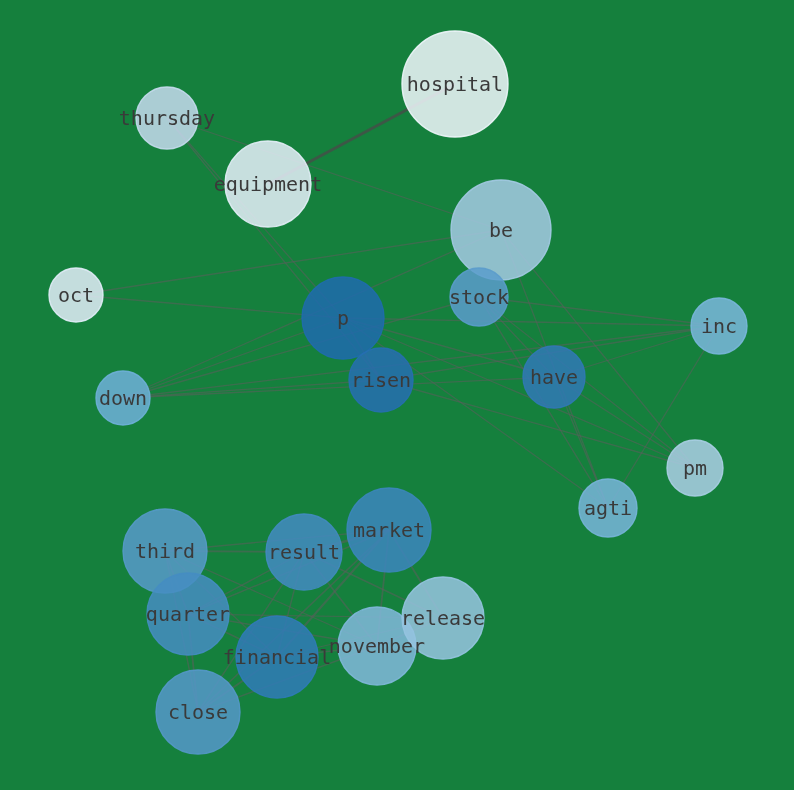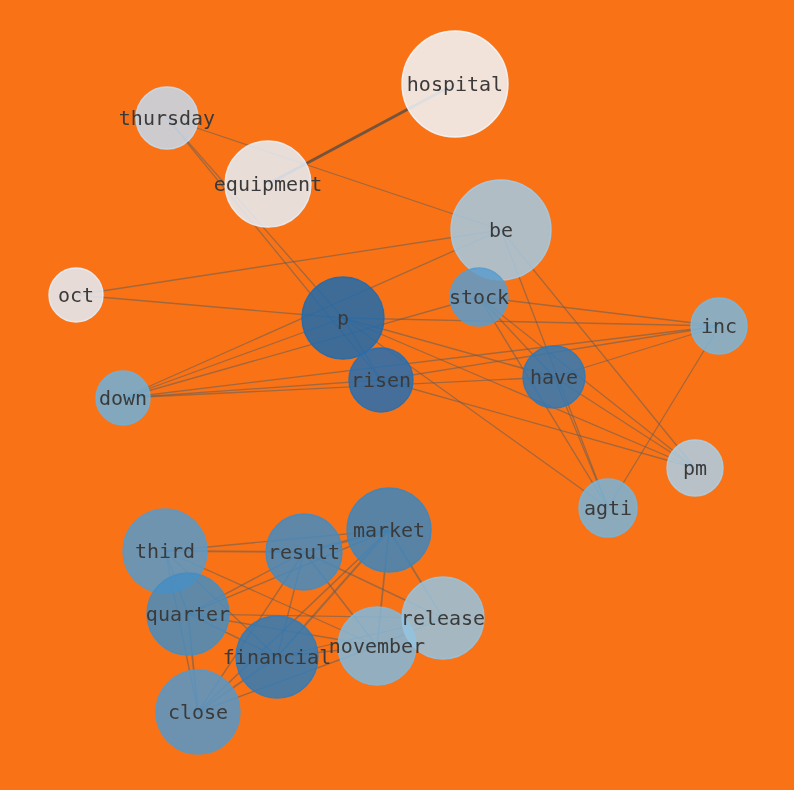--- a/index.html
+++ b/index.html
@@ -15,21 +15,21 @@
     overflow: hidden;
   }
   #graph-svg text {
     font-family: "DejaVu Sans Mono", "Liberation Mono", monospace;
     user-select: none;
   }
 </style>
 </head>
 <body>
 
-<div id="figure" style="background: #f97316;">
+<div id="figure" style="background: #15803d;">
   <svg id="graph-svg" width="794" height="790" viewBox="0 0 794 790" xmlns="http://www.w3.org/2000/svg">
     <g id="edges-layer">
         <line x1="268" y1="184" x2="455" y2="84" stroke="#4a4a4a" stroke-opacity="0.75" stroke-width="3"></line>
         <line x1="167" y1="118" x2="343" y2="318" stroke="#5c5c5c" stroke-opacity="0.55" stroke-width="1.3"></line>
         <line x1="167" y1="118" x2="381" y2="380" stroke="#5c5c5c" stroke-opacity="0.55" stroke-width="1.3"></line>
         <line x1="167" y1="118" x2="501" y2="230" stroke="#5c5c5c" stroke-opacity="0.55" stroke-width="1.3"></line>
         <line x1="76" y1="295" x2="343" y2="318" stroke="#5c5c5c" stroke-opacity="0.55" stroke-width="1.3"></line>
         <line x1="76" y1="295" x2="501" y2="230" stroke="#5c5c5c" stroke-opacity="0.55" stroke-width="1.3"></line>
         <line x1="501" y1="230" x2="123" y2="398" stroke="#5c5c5c" stroke-opacity="0.55" stroke-width="1.3"></line>
         <line x1="501" y1="230" x2="695" y2="468" stroke="#5c5c5c" stroke-opacity="0.55" stroke-width="1.3"></line>

